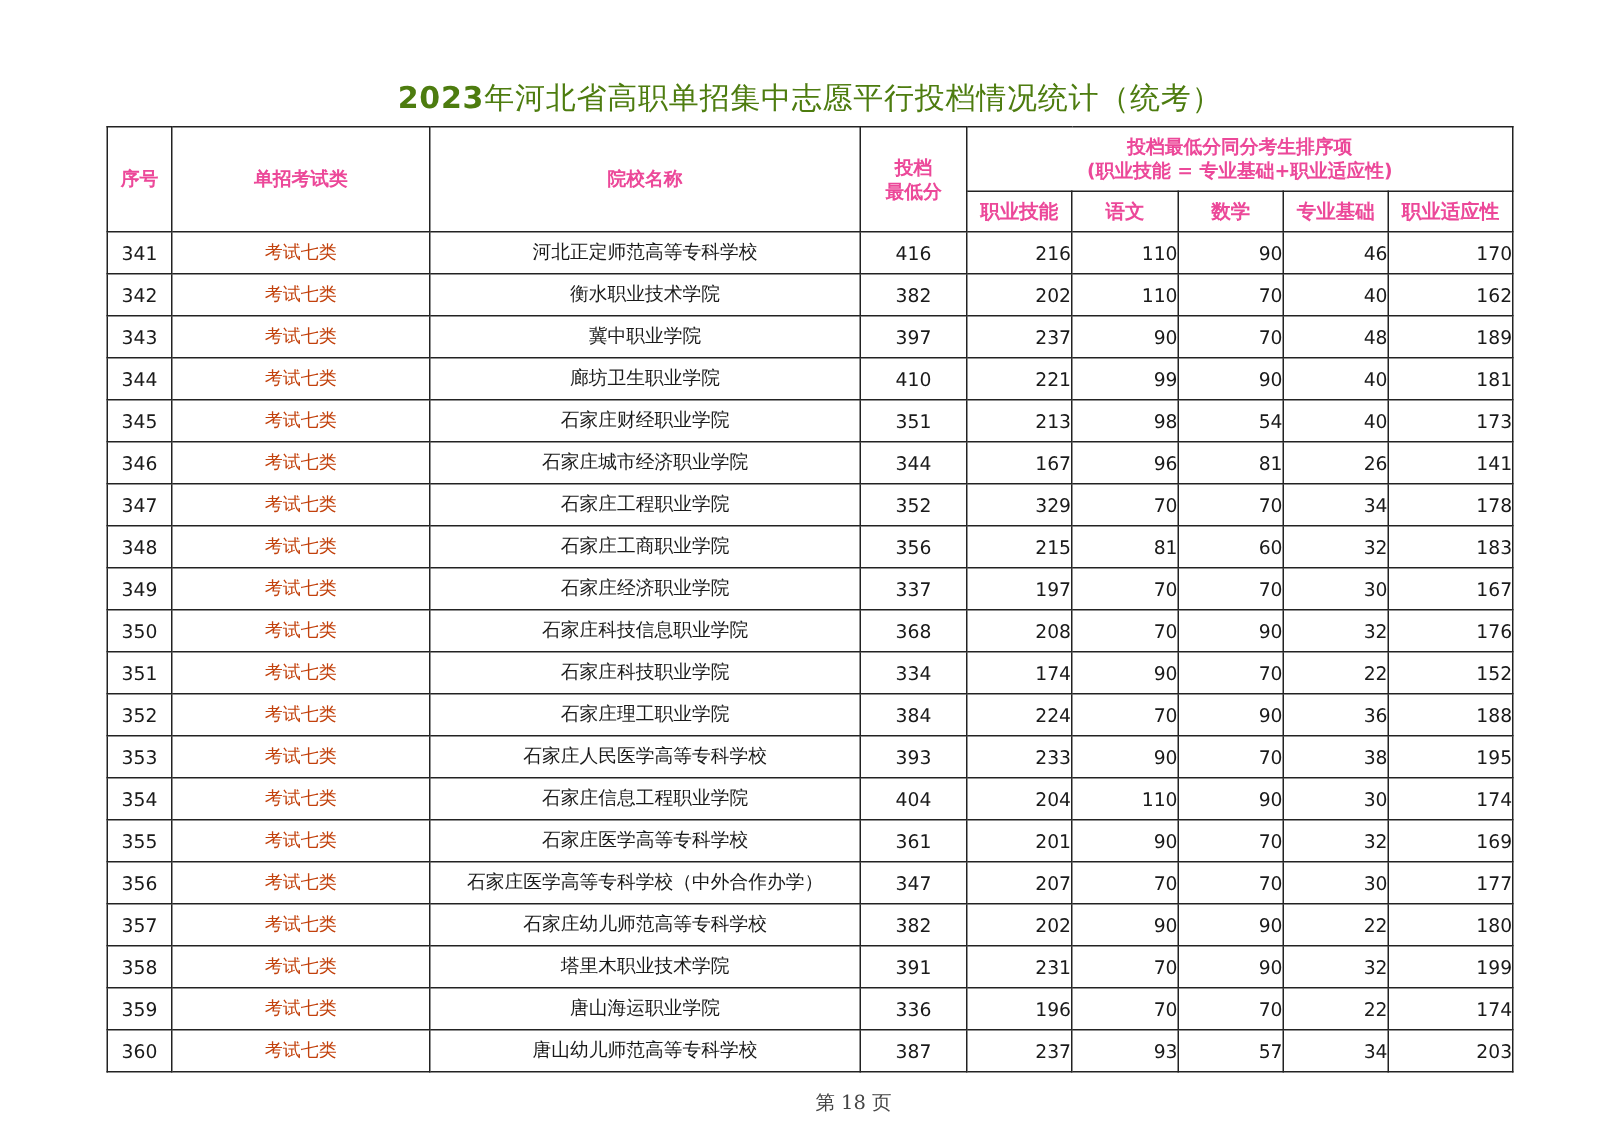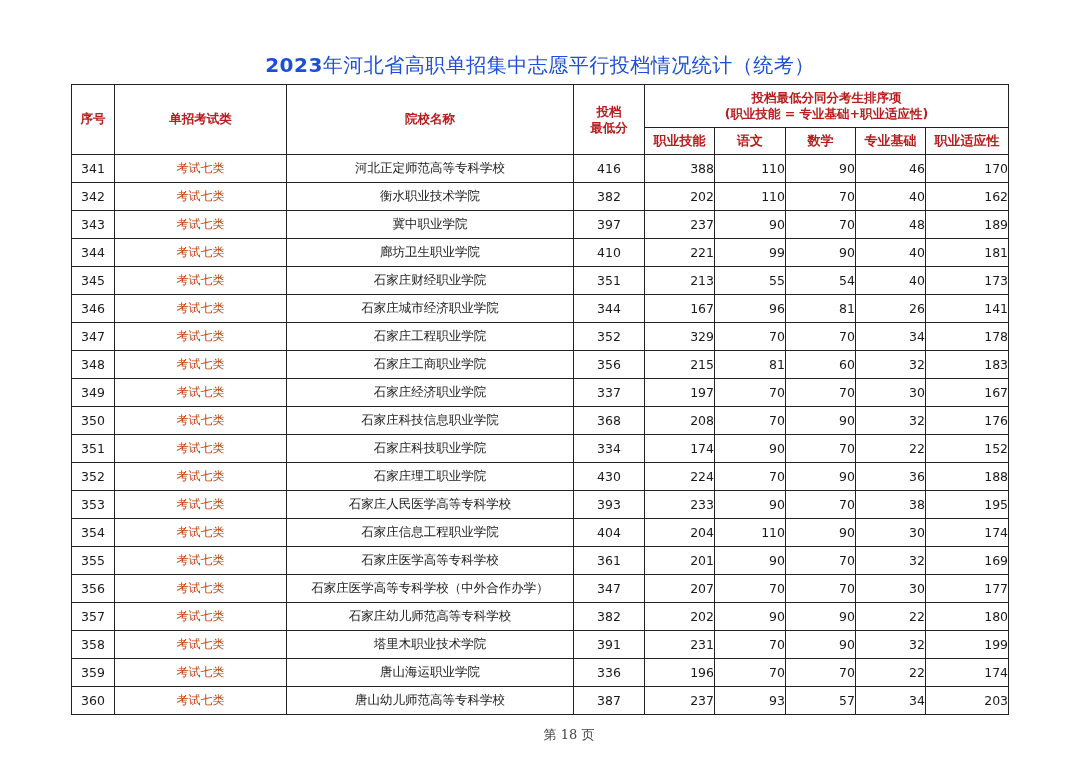--- a/index.html
+++ b/index.html
@@ -1,25 +1,25 @@
 <!DOCTYPE html>
 <html><head>
 <meta charset="utf-8">
 <style>
   html, body { margin: 0; padding: 0; background: #ffffff; }
   body { width: 1080px; height: 764px; position: relative; overflow: hidden;
          font-family: "DejaVu Sans", "Liberation Sans", sans-serif; color: #1a1a1a; }
   .title { position: absolute; left: 0; top: 52px; width: 1080px; text-align: center;
-           font-size: 20px; letter-spacing: 0.5px; color: #1d4ed8; }
+           font-size: 20px; letter-spacing: 0.5px; color: #4d7c0f; }
   .title .year { font-weight: bold; }
   table.grid { position: absolute; left: 71px; top: 84px; border-collapse: collapse;
                table-layout: fixed; width: 937px; }
   table.grid td, table.grid th { border: 1px solid #222; padding: 0; overflow: hidden; white-space: nowrap; }
   table.grid { border: 1.5px solid #222; }
-  th { font-weight: bold; font-size: 12.5px; color: #b91c1c; text-align: center; }
+  th { font-weight: bold; font-size: 12.5px; color: #ec4899; text-align: center; }
   th.main { height: 42px; }
   th.sub { height: 26px; font-size: 13px; margin-top: 32px; }
   th .line { display: block; line-height: 16px; }
   td { height: 27px; font-size: 12.5px; }
   td.c { text-align: center; }
   td.r { text-align: right; padding-right: 1px; }
   td.cat { color: #c2410c; font-size: 12px; }
   .footer { position: absolute; left: 0; top: 726px; width: 1080px; text-align: center;
             font-size: 13px; color: #444; font-family: "DejaVu Serif", "Liberation Serif", serif; margin-left: 29px; }
 </style>
@@ -63,21 +63,21 @@
       <th class="sub">专业基础</th>
       <th class="sub">职业适应性</th>
     </tr>
   </thead>
   <tbody id="tbody">
       <tr>
         <td class="c">341</td>
         <td class="c cat">考试七类</td>
         <td class="c">河北正定师范高等专科学校</td>
         <td class="c">416</td>
-        <td class="r">388</td>
+        <td class="r">216</td>
         <td class="r">110</td>
         <td class="r">90</td>
         <td class="r">46</td>
         <td class="r">170</td>
       </tr>
       <tr>
         <td class="c">342</td>
         <td class="c cat">考试七类</td>
         <td class="c">衡水职业技术学院</td>
         <td class="c">382</td>
@@ -108,21 +108,21 @@
         <td class="r">90</td>
         <td class="r">40</td>
         <td class="r">181</td>
       </tr>
       <tr>
         <td class="c">345</td>
         <td class="c cat">考试七类</td>
         <td class="c">石家庄财经职业学院</td>
         <td class="c">351</td>
         <td class="r">213</td>
-        <td class="r">55</td>
+        <td class="r">98</td>
         <td class="r">54</td>
         <td class="r">40</td>
         <td class="r">173</td>
       </tr>
       <tr>
         <td class="c">346</td>
         <td class="c cat">考试七类</td>
         <td class="c">石家庄城市经济职业学院</td>
         <td class="c">344</td>
         <td class="r">167</td>
@@ -183,21 +183,21 @@
         <td class="r">174</td>
         <td class="r">90</td>
         <td class="r">70</td>
         <td class="r">22</td>
         <td class="r">152</td>
       </tr>
       <tr>
         <td class="c">352</td>
         <td class="c cat">考试七类</td>
         <td class="c">石家庄理工职业学院</td>
-        <td class="c">430</td>
+        <td class="c">384</td>
         <td class="r">224</td>
         <td class="r">70</td>
         <td class="r">90</td>
         <td class="r">36</td>
         <td class="r">188</td>
       </tr>
       <tr>
         <td class="c">353</td>
         <td class="c cat">考试七类</td>
         <td class="c">石家庄人民医学高等专科学校</td>

